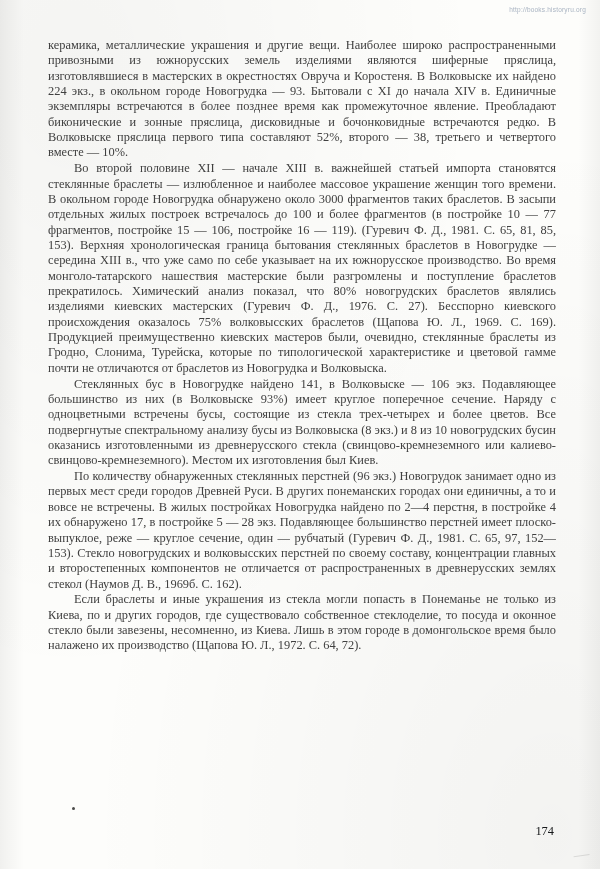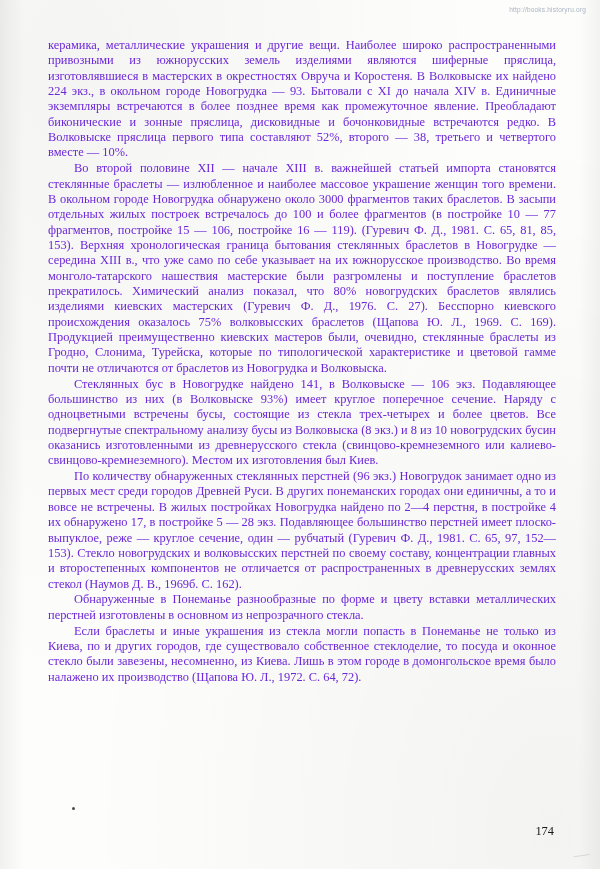--- a/index.html
+++ b/index.html
@@ -48,21 +48,21 @@
     left: 48px;
     top: 38px;
     width: 508px;
   }
   p.para {
     margin: 0 0 0.5px 0;
     font-size: 12.4px;
     line-height: 15.35px;
     text-align: justify;
     text-justify: inter-word;
-    color: #6d28d9;
+    color: #404040;
     text-indent: 26px;
     hyphens: manual;
   }
   p.para.no-indent {
     text-indent: 0;
   }
   .folio {
     position: absolute;
     right: 46px;
     top: 824px;
@@ -97,20 +97,19 @@
 <div class="page">
   <div class="paper-tint"></div>
 
   <div class="watermark">http://books.historyru.org</div>
 
   <div class="content">
     <p class="para no-indent">керамика, металлические украшения и другие вещи. Наиболее широко распространенными привозными из южнорусских земель изделиями являются шиферные пряслица, изготовлявшиеся в мастерских в окрестностях Овруча и Коростеня. В Волковыске их найдено 224 экз., в окольном городе Новогрудка — 93. Бытовали с XI до начала XIV в. Единичные экземпляры встречаются в более позднее время как промежуточное явление. Преобладают биконические и зонные пряслица, дисковидные и бочонковидные встречаются редко. В Волковыске пряслица первого типа составляют 52%, второго — 38, третьего и четвертого вместе — 10%.</p>
     <p class="para">Во второй половине XII — начале XIII в. важнейшей статьей импорта становятся стеклянные браслеты — излюбленное и наиболее массовое украшение женщин того времени. В окольном городе Новогрудка обнаружено около 3000 фрагментов таких браслетов. В засыпи отдельных жилых построек встречалось до 100 и более фрагментов (в постройке 10 — 77 фрагментов, постройке 15 — 106, постройке 16 — 119). (Гуревич Ф. Д., 1981. С. 65, 81, 85, 153). Верхняя хронологическая граница бытования стеклянных браслетов в Новогрудке — середина XIII в., что уже само по себе указывает на их южнорусское производство. Во время монголо-татарского нашествия мастерские были разгромлены и поступление браслетов прекратилось. Химический анализ показал, что 80% новогрудских браслетов являлись изделиями киевских мастерских (Гуревич Ф. Д., 1976. С. 27). Бесспорно киевского происхождения оказалось 75% волковысских браслетов (Щапова Ю. Л., 1969. С. 169). Продукцией преимущественно киевских мастеров были, очевидно, стеклянные браслеты из Гродно, Слонима, Турейска, которые по типологической характеристике и цветовой гамме почти не отличаются от браслетов из Новогрудка и Волковыска.</p>
     <p class="para">Стеклянных бус в Новогрудке найдено 141, в Волковыске — 106 экз. Подавляющее большинство из них (в Волковыске 93%) имеет круглое поперечное сечение. Наряду с одноцветными встречены бусы, состоящие из стекла трех-четырех и более цветов. Все подвергнутые спектральному анализу бусы из Волковыска (8 экз.) и 8 из 10 новогрудских бусин оказанись изготовленными из древнерусского стекла (свинцово-кремнеземного или калиево-свинцово-кремнеземного). Местом их изготовления был Киев.</p>
     <p class="para">По количеству обнаруженных стеклянных перстней (96 экз.) Новогрудок занимает одно из первых мест среди городов Древней Руси. В других понеманских городах они единичны, а то и вовсе не встречены. В жилых постройках Новогрудка найдено по 2—4 перстня, в постройке 4 их обнаружено 17, в постройке 5 — 28 экз. Подавляющее большинство перстней имеет плоско-выпуклое, реже — круглое сечение, один — рубчатый (Гуревич Ф. Д., 1981. С. 65, 97, 152—153). Стекло новогрудских и волковысских перстней по своему составу, концентрации главных и второстепенных компонентов не отличается от распространенных в древнерусских землях стекол (Наумов Д. В., 1969б. С. 162).</p>
-    <p class="para">Обнаруженные в Понеманье разнообразные по форме и цвету вставки металлических перстней изготовлены в основном из непрозрачного стекла.</p>
     <p class="para">Если браслеты и иные украшения из стекла могли попасть в Понеманье не только из Киева, по и других городов, где существовало собственное стеклоделие, то посуда и оконное стекло были завезены, несомненно, из Киева. Лишь в этом городе в домонгольское время было налажено их производство (Щапова Ю. Л., 1972. С. 64, 72).</p>
   </div>
 
   <div class="dot-mark"></div>
   <div class="folio">174</div>
   <div class="edge-mark"></div>
 </div>
 
 </body></html>

